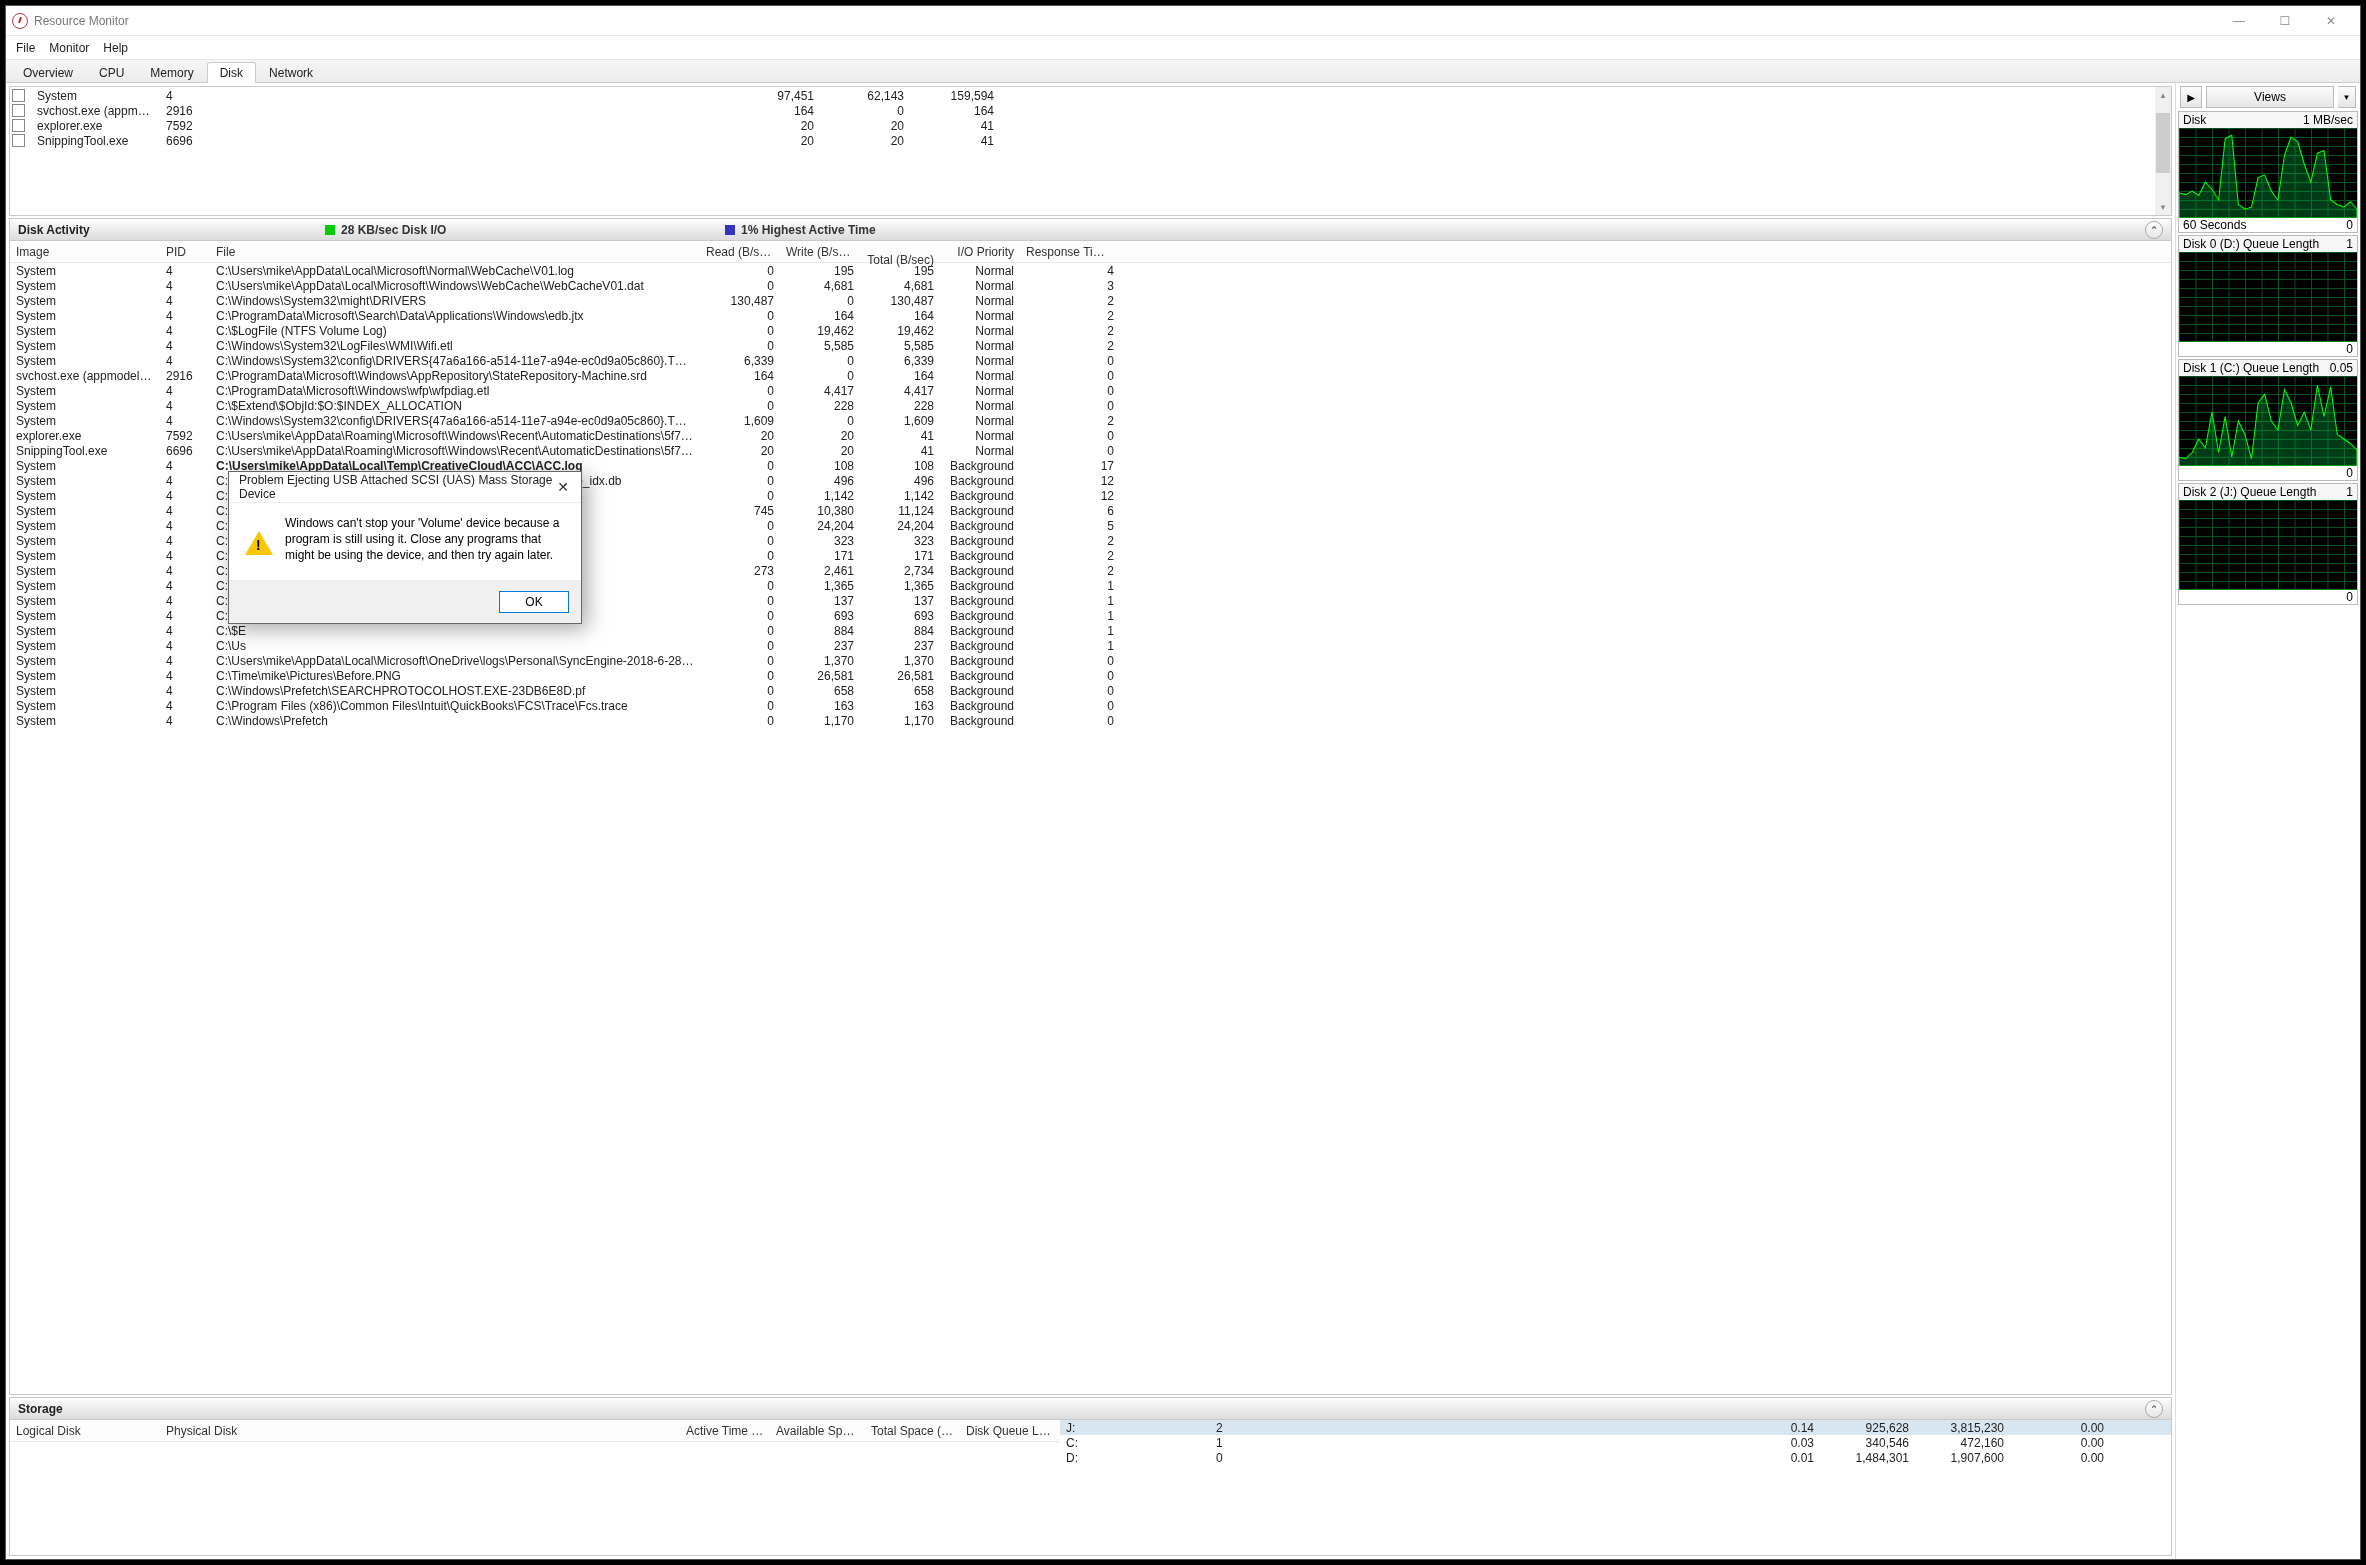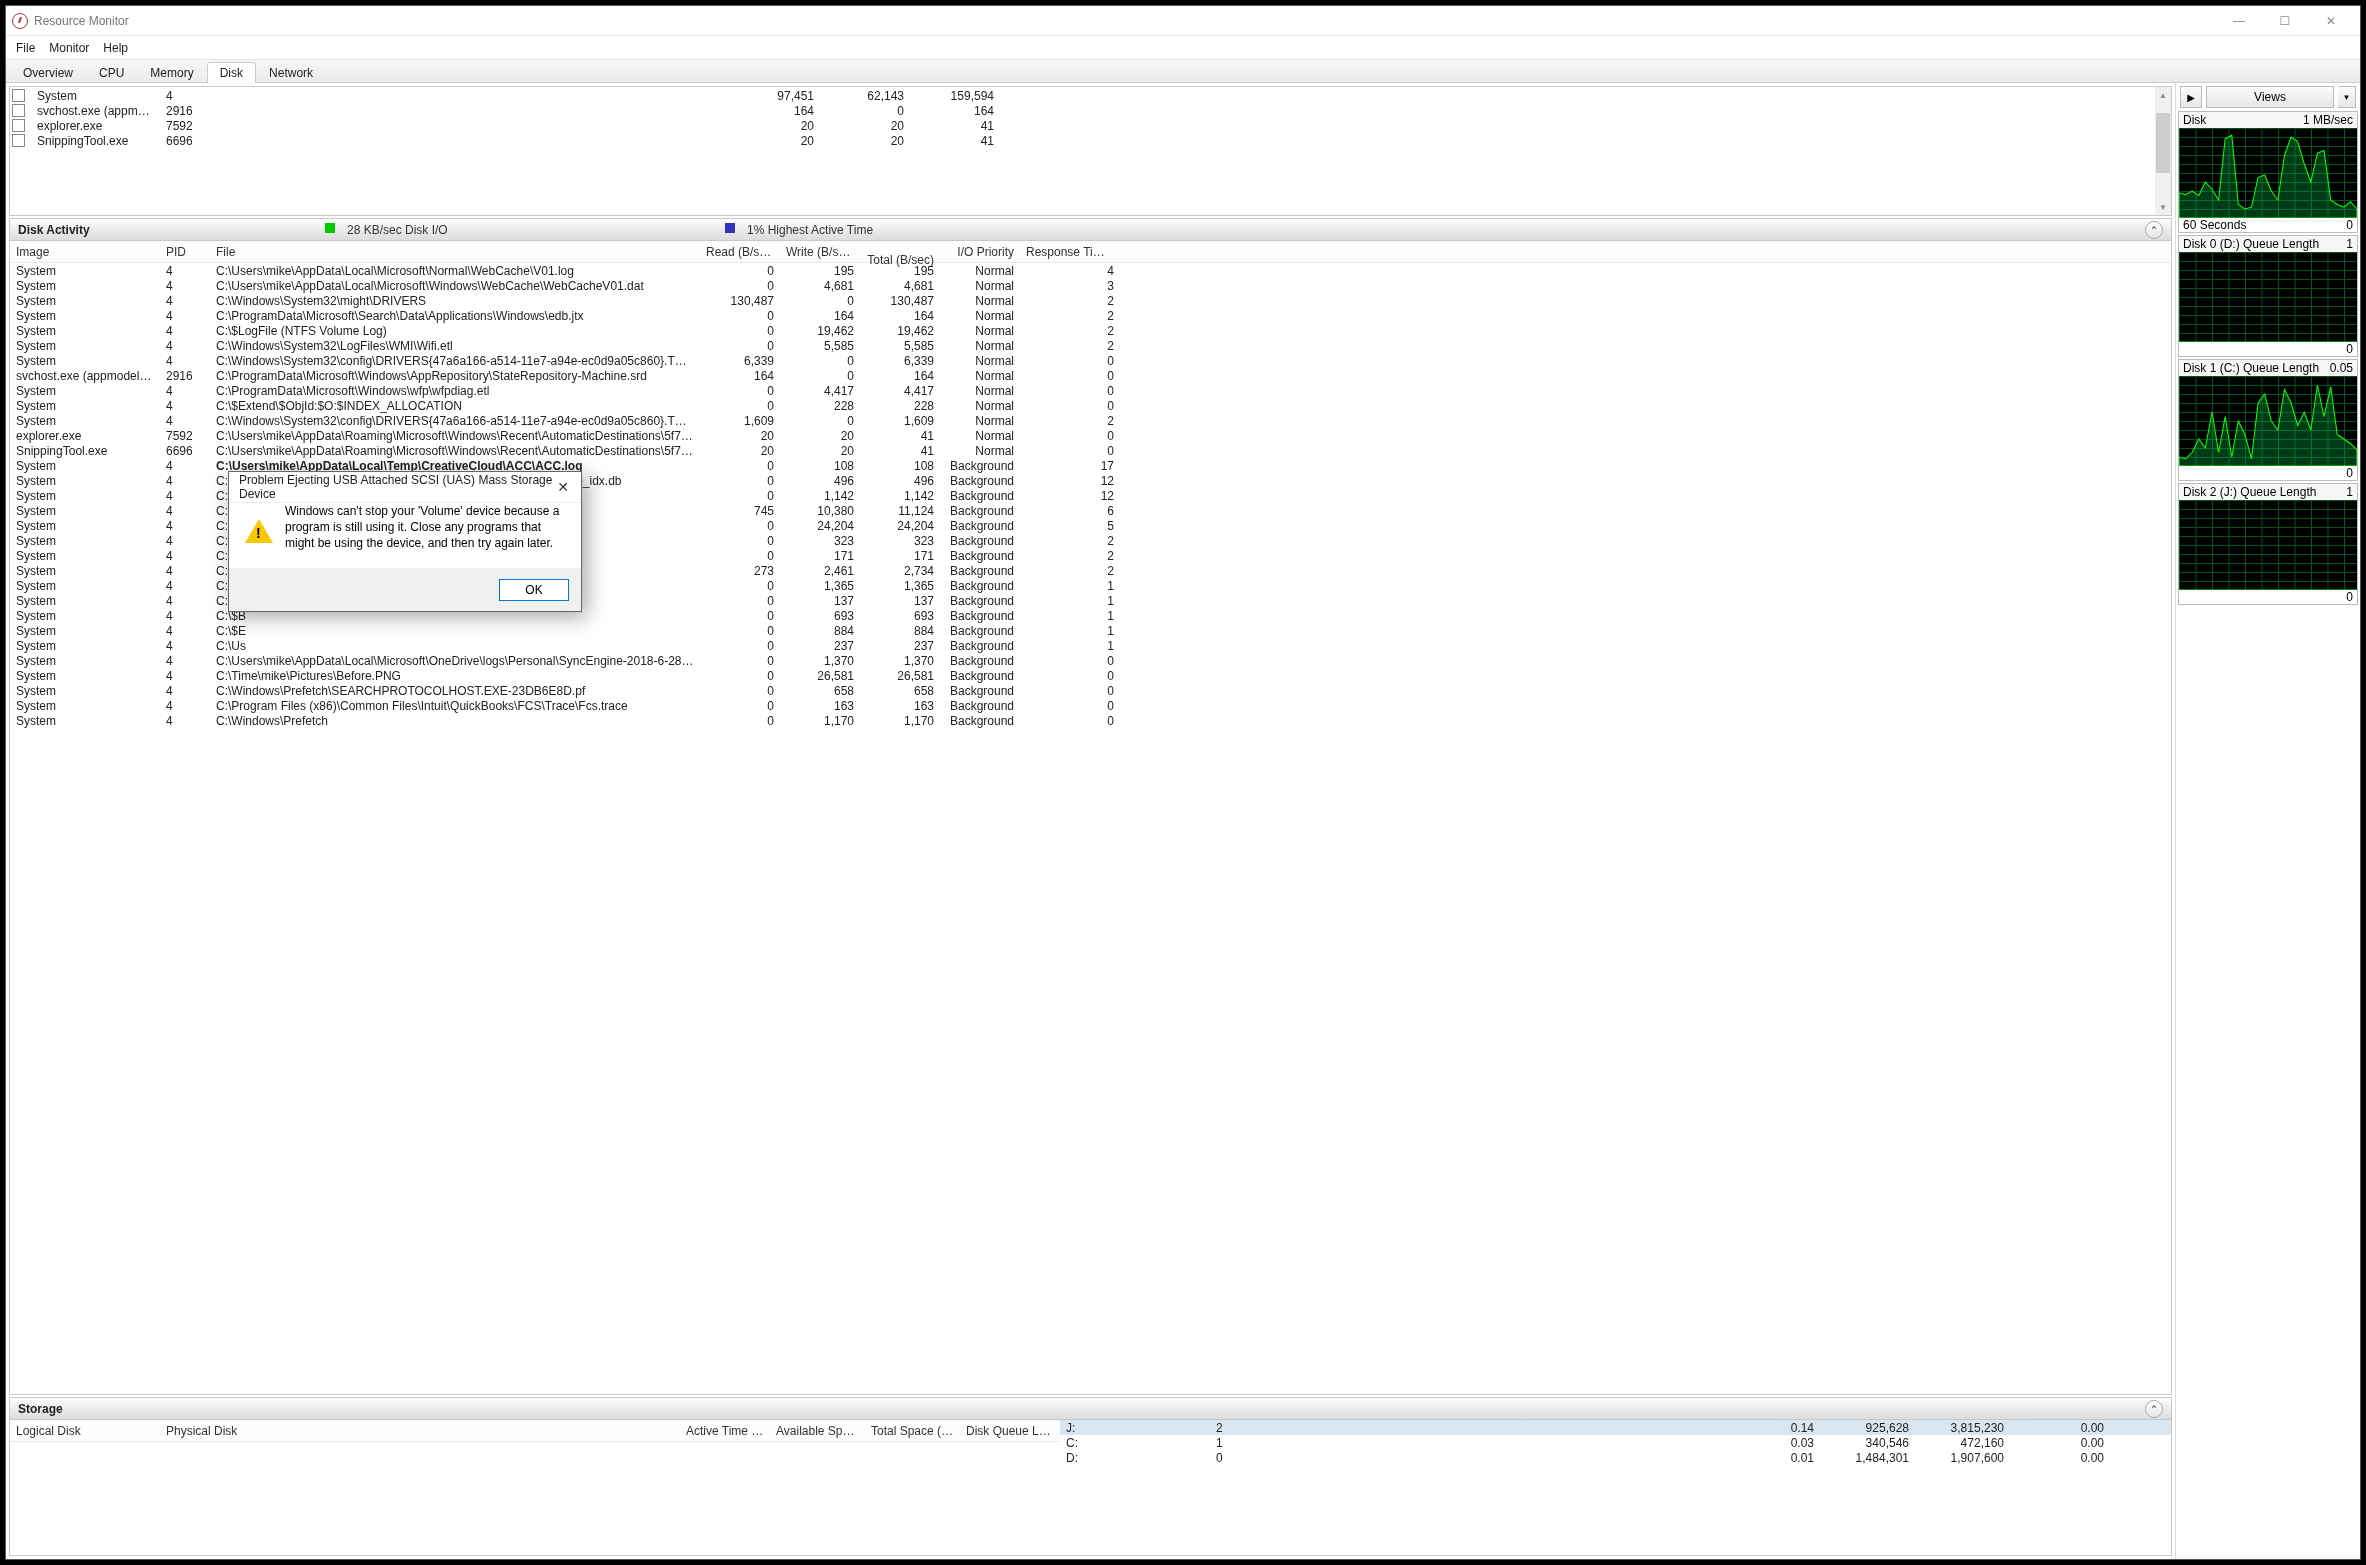--- a/index.html
+++ b/index.html
@@ -16,21 +16,21 @@
 .tab{padding:3px 12px;border:1px solid transparent;border-bottom:none;color:#222;position:relative;top:1px}
 .tab.active{background:#fff;border-color:#ccc;border-radius:3px 3px 0 0}
 .body{flex:1;display:flex;overflow:hidden}
 .main{flex:1;display:flex;flex-direction:column;overflow:hidden;padding:2px}
 .panel{border:1px solid #c9c9c9;margin:1px 1px;display:flex;flex-direction:column;overflow:hidden;min-height:0}
 .panel.top{height:130px;flex:0 0 auto}
 .panel.act{flex:1;min-height:0}
 .panel.store{flex:0 0 auto}
 .phead{height:22px;background:linear-gradient(#fdfdfd,#dcdcdc);border-bottom:1px solid #c9c9c9;display:flex;align-items:center;padding:0 8px;font-weight:600;color:#222;position:relative}
 .phead .sp{flex:1}
-.indic{display:flex;gap:12px;font-weight:normal;color:#333;margin-right:40px}
+.indic{display:flex;align-items:center;gap:6px;font-weight:bold;color:#333;margin-right:40px}
 .indic .sq{width:10px;height:10px;background:#0c0}
 .indic .sq.blue{background:#33b}
 .phead .exp{width:18px;height:18px;border:1px solid #aaa;border-radius:50%;background:linear-gradient(#fff,#e6e6e6);display:flex;align-items:center;justify-content:center;font-size:9px;color:#555}
 .grid{flex:1;overflow:hidden;position:relative}
 .ghead{height:22px;display:flex;align-items:center;border-bottom:1px solid #e8e8e8;background:#fdfdfd}
 .ghead .col,.row .col{padding:0 6px;overflow:hidden;white-space:nowrap;text-overflow:ellipsis;color:#222}
 .ghead .col{color:#333}
 .rows{overflow-y:auto;flex:1}
 .row{height:15px;display:flex;align-items:center}
 .row.sel{background:#d8e6f2}
@@ -47,21 +47,21 @@
 .chart .cfoot{height:14px;display:flex;justify-content:space-between;padding:0 4px;font-size:11px}
 .gridlines{position:absolute;inset:0;background-image:linear-gradient(#052 1px,transparent 1px),linear-gradient(90deg,#052 1px,transparent 1px);background-size:16.5px 9px}
 svg.line{position:absolute;inset:0;width:100%;height:100%}
 .scrollbar{position:absolute;right:0;top:0;bottom:0;width:16px;background:#f0f0f0;display:flex;flex-direction:column;align-items:center}
 .scrollbar .arr{height:16px;width:100%;display:flex;align-items:center;justify-content:center;font-size:8px;color:#888}
 .scrollbar .thumb{width:14px;background:#cdcdcd;margin:1px}
 .dialog{position:absolute;left:228px;top:471px;width:354px;background:#fff;border:1px solid #666;box-shadow:5px 5px 20px rgba(0,0,0,.35)}
 .dialog .dtitle{height:30px;display:flex;align-items:center;padding:0 10px;color:#222}
 .dialog .dtitle .sp{flex:1}
 .dialog .dtitle .x{font-size:14px;color:#333;padding:0 2px;font-family:Arial}
-.dialog .dbody{padding:0 16px 16px;display:flex;gap:12px;border-top:1px solid #eee;border-bottom:1px solid #eee}
+.dialog .dbody{padding:12px 16px 16px;display:flex;gap:12px;border-top:1px solid #eee;border-bottom:1px solid #eee}
 .dialog .warn{width:0;height:0;border:14px solid transparent;border-bottom:24px solid #f9c800;position:relative;margin-top:2px}
 .dialog .warn:after{content:"!";position:absolute;left:-3px;top:6px;font-weight:bold;color:#000;font-size:14px}
 .dialog .dfoot{height:42px;background:#f0f0f0;display:flex;align-items:center;justify-content:flex-end;padding:0 12px}
 .dialog button{width:70px;height:22px;border:1px solid #0078d7;background:#fff}
 </style>
 </head>
 <body>
 
 <div class="window">
  <div class="titlebar">

